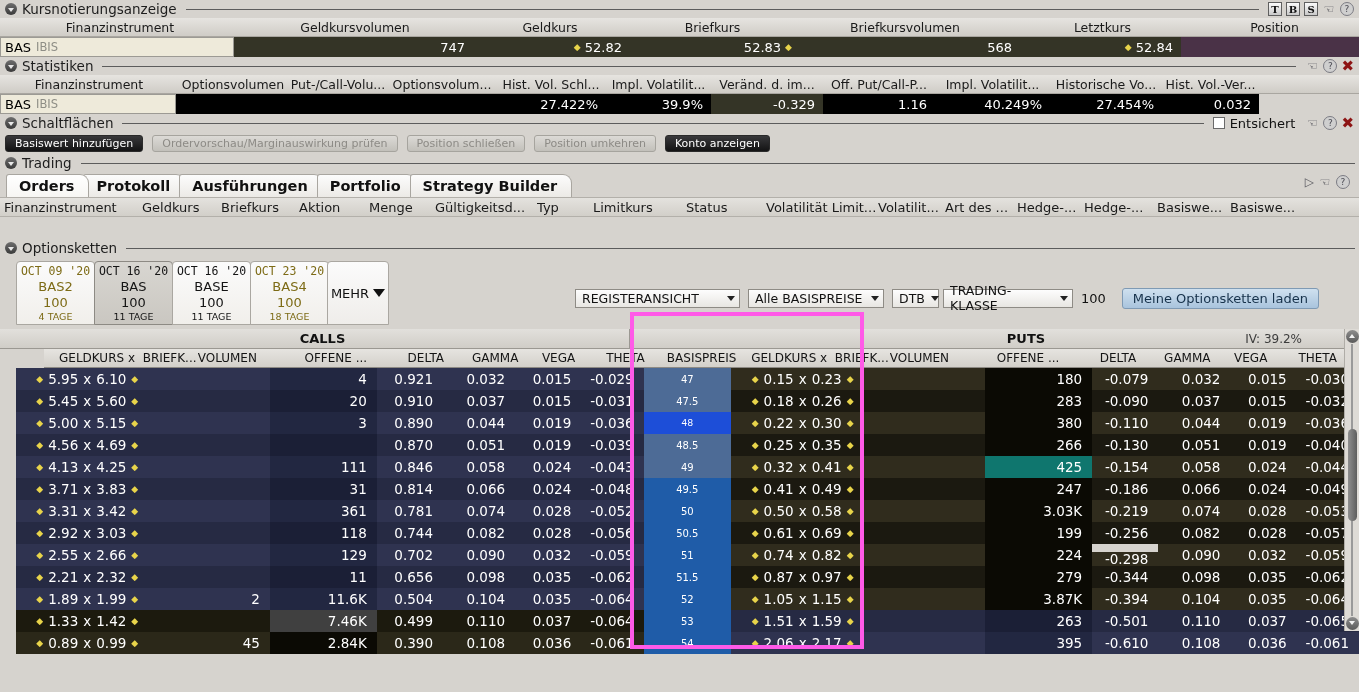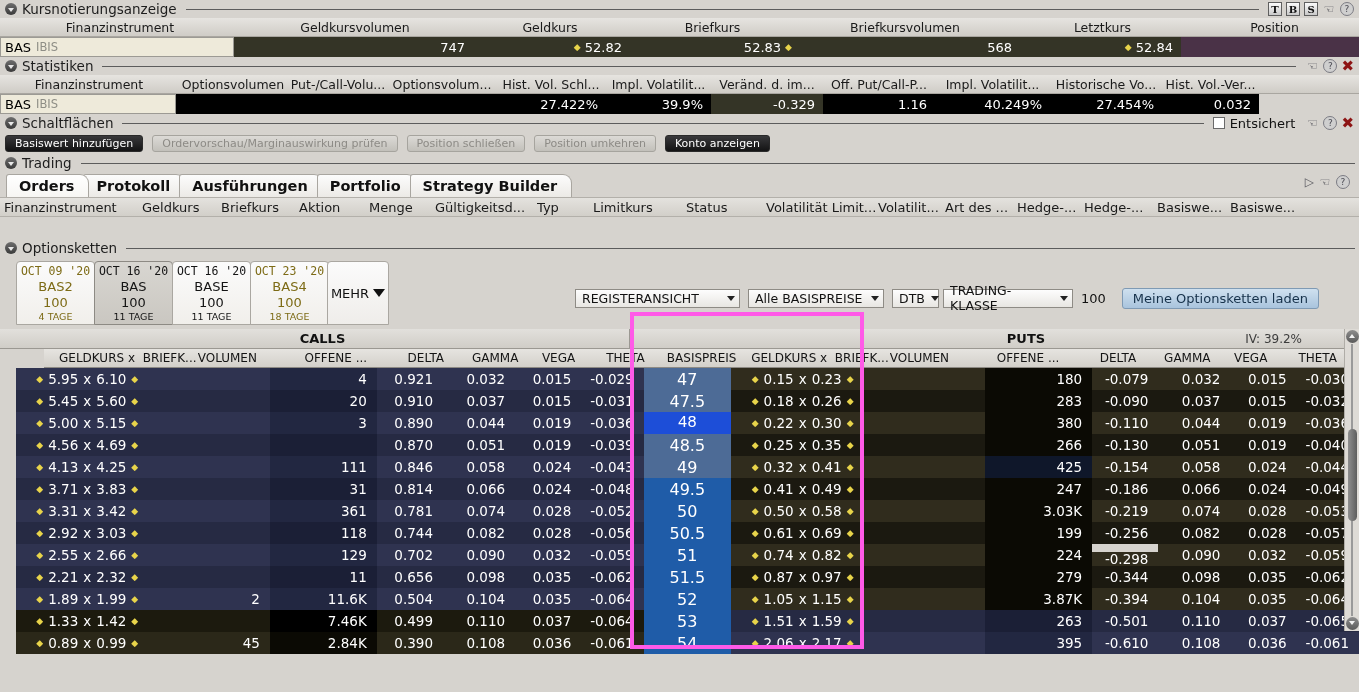--- a/index.html
+++ b/index.html
@@ -157,21 +157,21 @@
     border-bottom: 1px solid #8d8a84;
     font-size: 12px; color: #141414; margin-left: 44px;
   }
   .chain-cols .cell { white-space: nowrap; overflow: hidden; }
   .chain-row { display: flex; height: 22px; align-items: stretch; font-size: 13.5px; }
   .chain-row .cell {
     display: flex; align-items: center; white-space: nowrap; overflow: hidden; color: #fff;
   }
   .num { justify-content: flex-end; padding-right: 10px; }
   .ctr { justify-content: center; }
-  .strike-cell { justify-content: center; color: #fff; font-size: 16px; }
+  .strike-cell { justify-content: center; color: #fff; font-size: 10px; }
 
   .magenta-box {
     position: absolute; border: 4px solid #ff5ae8; pointer-events: none; z-index: 40;
   }
   .iv-label { font-size: 12px; color: #3c3c3c; font-weight: normal; }
 
   .scroll-track {
     position: absolute; width: 15px; background: #dedbd6;
     border-left: 1px solid #b0ada7; display: flex; flex-direction: column; align-items: center;
   }
@@ -575,21 +575,21 @@
           <div class="cell num" style="width: 64px; background: rgb(47, 51, 80);">-0.043</div>
           <div class="cell strike-cell" style="width: 90px; background: rgb(77, 107, 150);">49</div>
           <div class="cell ctr" style="width: 148px; background: rgb(48, 44, 29);">
             <span style="color:#e8d44a;font-size:9px;margin-right:5px">◆</span>
             <span>0.32</span>
             <span style="margin:0 5px">x</span>
             <span>0.41</span>
             <span style="color:#e8d44a;font-size:9px;margin-left:5px">◆</span>
           </div>
           <div class="cell num" style="width: 114px; background: rgb(48, 44, 29);"></div>
-          <div class="cell num" style="width: 110px; background: #0f172a;">425</div>
+          <div class="cell num" style="width: 110px; background: #0f766e;">425</div>
           <div class="cell num" style="width: 68px; background: rgb(48, 44, 29);">-0.154</div>
           <div class="cell num" style="width: 74px; background: rgb(48, 44, 29);">0.058</div>
           <div class="cell num" style="width: 68px; background: rgb(48, 44, 29);">0.024</div>
           <div class="cell num" style="width: 64px; background: rgb(48, 44, 29);">-0.044</div>
         </div>
         <div class="chain-row">
           <div class="cell " style="width: 16px; background: rgb(214, 211, 206);"></div>
           <div class="cell ctr" style="width: 148px; background: rgb(38, 42, 67);">
             <span style="color:#e8d44a;font-size:9px;margin-right:5px">◆</span>
             <span>3.71</span>
@@ -771,21 +771,21 @@
         <div class="chain-row">
           <div class="cell " style="width: 16px; background: rgb(214, 211, 206);"></div>
           <div class="cell ctr" style="width: 148px; background: rgb(28, 26, 14);">
             <span style="color:#e8d44a;font-size:9px;margin-right:5px">◆</span>
             <span>1.33</span>
             <span style="margin:0 5px">x</span>
             <span>1.42</span>
             <span style="color:#e8d44a;font-size:9px;margin-left:5px">◆</span>
           </div>
           <div class="cell num" style="width: 114px; background: rgb(28, 26, 14);"></div>
-          <div class="cell num" style="width: 110px; background: #000000;">7.46K</div>
+          <div class="cell num" style="width: 110px; background: #404040;">7.46K</div>
           <div class="cell num" style="width: 68px; background: rgb(28, 26, 14);">0.499</div>
           <div class="cell num" style="width: 74px; background: rgb(28, 26, 14);">0.110</div>
           <div class="cell num" style="width: 68px; background: rgb(28, 26, 14);">0.037</div>
           <div class="cell num" style="width: 64px; background: rgb(28, 26, 14);">-0.064</div>
           <div class="cell strike-cell" style="width: 90px; background: rgb(31, 92, 168);">53</div>
           <div class="cell ctr" style="width: 148px; background: rgb(38, 42, 67);">
             <span style="color:#e8d44a;font-size:9px;margin-right:5px">◆</span>
             <span>1.51</span>
             <span style="margin:0 5px">x</span>
             <span>1.59</span>

